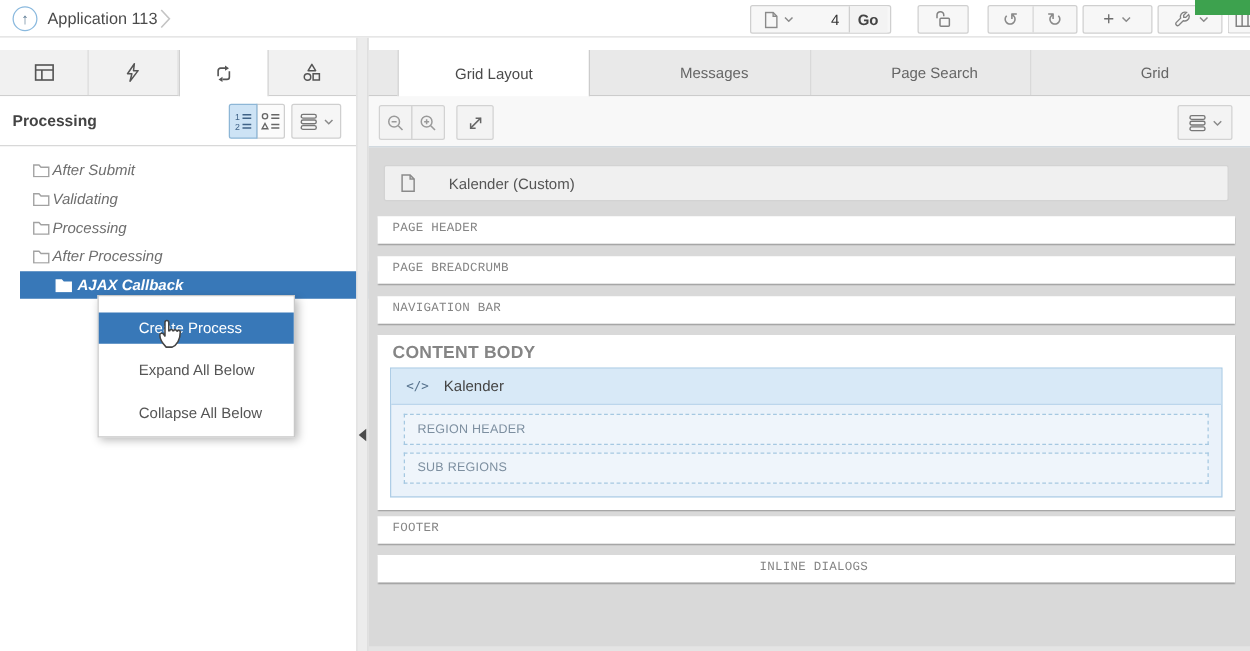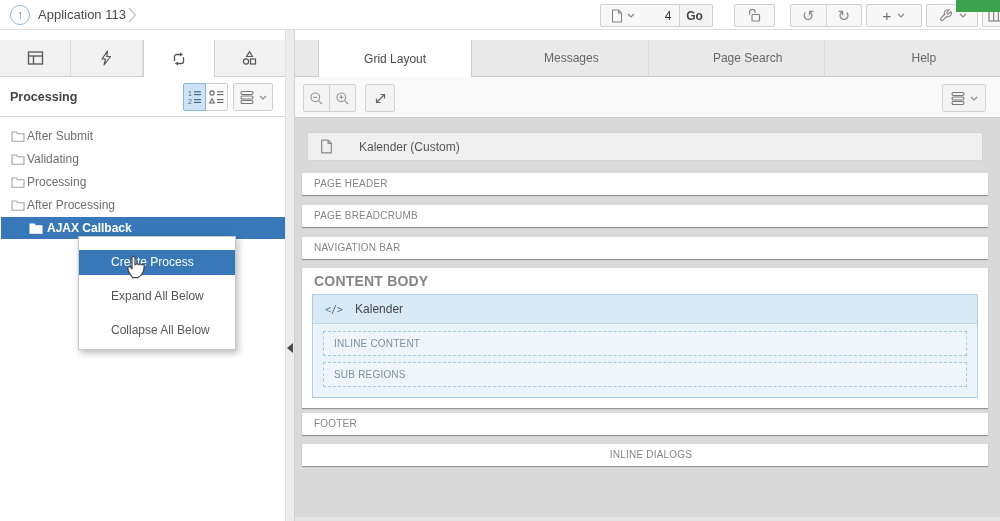--- a/index.html
+++ b/index.html
@@ -48,21 +48,21 @@
     background:#fff; border-bottom:1px solid #d8d8d8; }
   #left-title { position:absolute; left:10px; top:0; height:40px; line-height:40px;
     font-size:12.5px; font-weight:bold; color:#444; }
   .sbtn { position:absolute; top:6px; height:28px; background:#fbfbfb; border:1px solid #cfcfcf;
     display:flex; align-items:center; justify-content:center; }
   #btn-order { left:183px; width:23px; background:#cde3f5; border-color:#8db6d6; z-index:2; border-radius:2px 0 0 2px; }
   #btn-alpha { left:205px; width:23px; border-radius:0 2px 2px 0; }
   #btn-treemenu { left:233px; width:40px; gap:5px; border-radius:2px; background:#f6f6f6; }
 
   
-  #tree { position:absolute; left:1px; top:87px; width:329px; bottom:0; }
+  #tree { position:absolute; left:16px; top:87px; width:329px; bottom:0;font-style:italic; }
   .trow { position:absolute; left:0; width:285px; height:22px; display:flex;
     align-items:center; font-size:12px; color:#6e6e6e; }
   .trow .ficon { position:absolute; left:10px; top:5px; }
   .trow .tlabel { position:absolute; left:26px; top:0; line-height:22px; white-space:nowrap; }
   .trow.sel { background:#3878b8; color:#fff; font-weight:bold; }
   .trow.sel .ficon { left:28px; }
   .trow.sel .tlabel { left:46px; }
 
   
   #ctx-menu { position:absolute; left:78px; top:236px; width:158px; height:114px;
@@ -99,21 +99,21 @@
   #btn-gridmenu { right:14px; width:44px; gap:5px; border-radius:2px; }
 
   #canvas { position:absolute; left:0; top:88px; width:705px; height:403px; background:#d9d9d9; }
   #page-box { position:absolute; left:12px; top:14px; width:676px; height:29px;
     background:#f0f0f0; border:1px solid #d3d3d3; border-radius:2px;
     display:flex; align-items:center; }
   #page-box .txt { font-size:12px; color:#555; margin-left:26px; }
   #page-box svg { margin-left:12px; }
   .slot { position:absolute; left:7px; width:686px; height:22px; background:#fff;
     box-shadow:0 1px 1px rgba(0,0,0,.3); font-size:10px; color:#858585;
-    line-height:22px; padding-left:12px; letter-spacing:.2px; }
+    line-height:22px; padding-left:12px; letter-spacing:.2px;font-family:Liberation Mono, monospace; }
   #slot-ph { top:55px; } #slot-pn { top:87px; } #slot-bb { top:119px; }
   #content-body { position:absolute; left:7px; top:150px; width:686px; height:140px;
     background:#fff; box-shadow:0 1px 1px rgba(0,0,0,.3); }
   #cb-label { position:absolute; left:12px; top:4px; font-size:14px; color:#858585;
     line-height:18px; letter-spacing:.2px;font-weight:bold; }
   #region { position:absolute; left:10px; top:26px; width:666px; height:104px;
     border:1px solid #aecde6; background:#eaf2fa; }
   #region-header { position:absolute; left:0; top:0; width:100%; height:29px;
     background:#d8e9f7; border-bottom:1px solid #bcd6ec; display:flex; align-items:center; }
   #region-header .code { font-family:"DejaVu Sans Mono", monospace; font-size:10px;
@@ -299,21 +299,21 @@
 
 <div id="splitter">
   <div id="collapse-tri"></div>
 </div>
 
 <div id="main">
   <div id="main-tabs">
     <div class="mtab sel">Grid Layout</div>
     <div class="mtab">Messages</div>
     <div class="mtab">Page Search</div>
-    <div class="mtab">Help</div>
+    <div class="mtab">Grid</div>
   </div>
 
   <div id="main-toolbar">
     <div class="gbtn" id="btn-zoomout">
       <svg width="15" height="15" viewBox="0 0 15 15">
         <circle cx="6.3" cy="6.3" r="4.3" fill="none" stroke="#9a9a9a" stroke-width="1.2"></circle>
         <line x1="9.6" y1="9.6" x2="13" y2="13" stroke="#9a9a9a" stroke-width="1.3"></line>
         <line x1="4.3" y1="6.3" x2="8.3" y2="6.3" stroke="#9a9a9a" stroke-width="1.2"></line>
       </svg>
     </div>
@@ -357,21 +357,21 @@
     <div class="slot" id="slot-pn">PAGE BREADCRUMB</div>
     <div class="slot" id="slot-bb">NAVIGATION BAR</div>
 
     <div id="content-body">
       <span id="cb-label">CONTENT BODY</span>
       <div id="region">
         <div id="region-header">
           <span class="code">&lt;/&gt;</span>
           <span class="txt">Kalender</span>
         </div>
-        <div class="subslot" id="sub-rc">INLINE CONTENT</div>
+        <div class="subslot" id="sub-rc">REGION HEADER</div>
         <div class="subslot" id="sub-sr">SUB REGIONS</div>
       </div>
     </div>
 
     <div class="slot" id="slot-footer">FOOTER</div>
     <div class="slot" id="slot-inline">INLINE DIALOGS</div>
     <div id="bottom-strip"></div>
   </div>
 </div>
 

